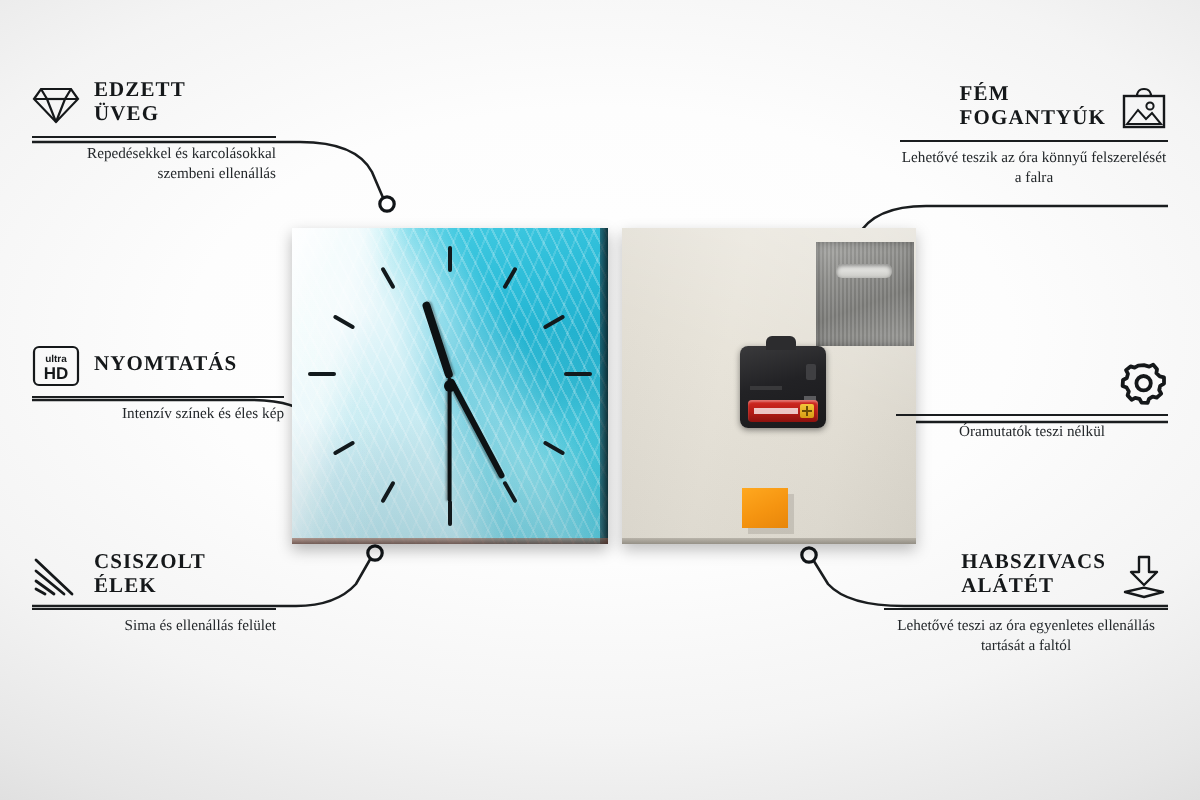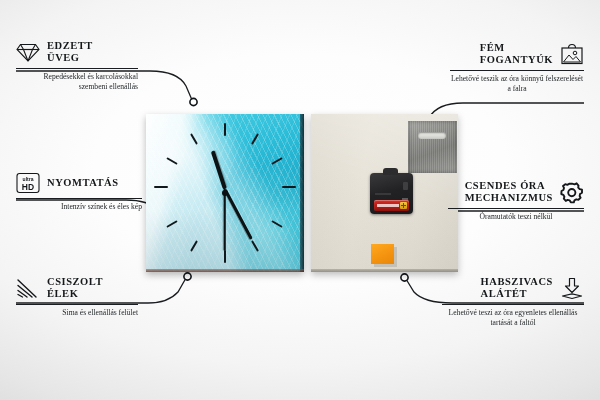--- a/index.html
+++ b/index.html
@@ -269,24 +269,20 @@
         <circle cx="15" cy="10" r="1.8" fill="none" stroke="#15181a" stroke-width="1"></circle>
         <path d="M3.5,19 L9,12 L13,16.5 L16,13.5 L20.5,19 Z" fill="none" stroke="#15181a" stroke-width="1"></path>
       </svg>
     </div>
     <div class="co-rule"></div>
     <div class="co-desc">Lehetővé teszik az óra könnyű felszerelését a falra</div>
   </div>
 
   <div class="callout right" style="right:16px;top:180px;width:136px;">
     <div class="co-head">
-      <div>
-        <div class="co-title">CSENDES ÓRA</div>
-        <div class="co-title">MECHANIZMUS</div>
-      </div>
       <svg class="ico" width="24" height="23" viewBox="0 0 24 23">
         <g fill="none" stroke="#15181a" stroke-width="1.9" stroke-linejoin="round">
           <path d="M12,2.6 L14.6,3.3 L16.6,2.3 L18.5,4.6 L18.2,6.6 L19.9,8.2 L22,8.7 L22,11.8
                    L20.1,12.9 L19.6,15 L20.6,16.8 L18.4,18.8 L16.3,18.3 L14.5,19.4 L13.8,21.4
                    L10.8,21.3 L9.7,19.4 L7.6,18.9 L5.8,19.9 L3.8,17.7 L4.4,15.7 L3.3,13.8
                    L1.3,13 L1.5,10 L3.4,9 L4,6.9 L3,5.1 L5.3,3.2 L7.3,3.8 L9.1,2.8 Z"></path>
           <circle cx="11.8" cy="11.6" r="3.6"></circle>
         </g>
       </svg>
     </div>

